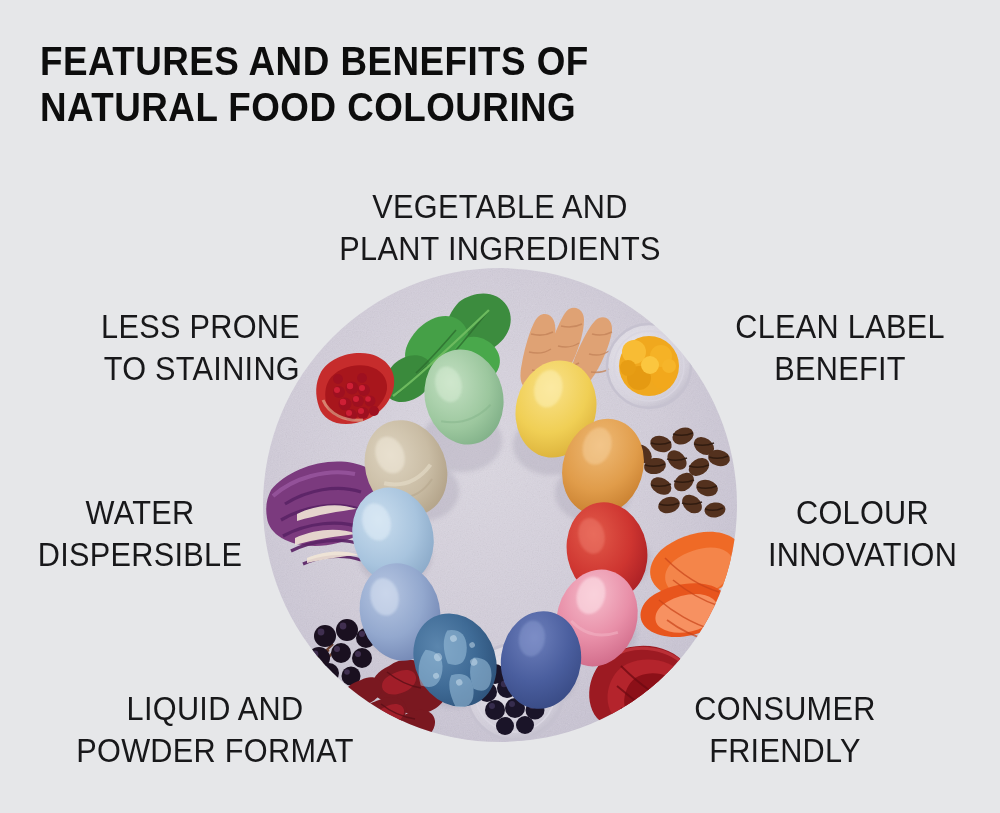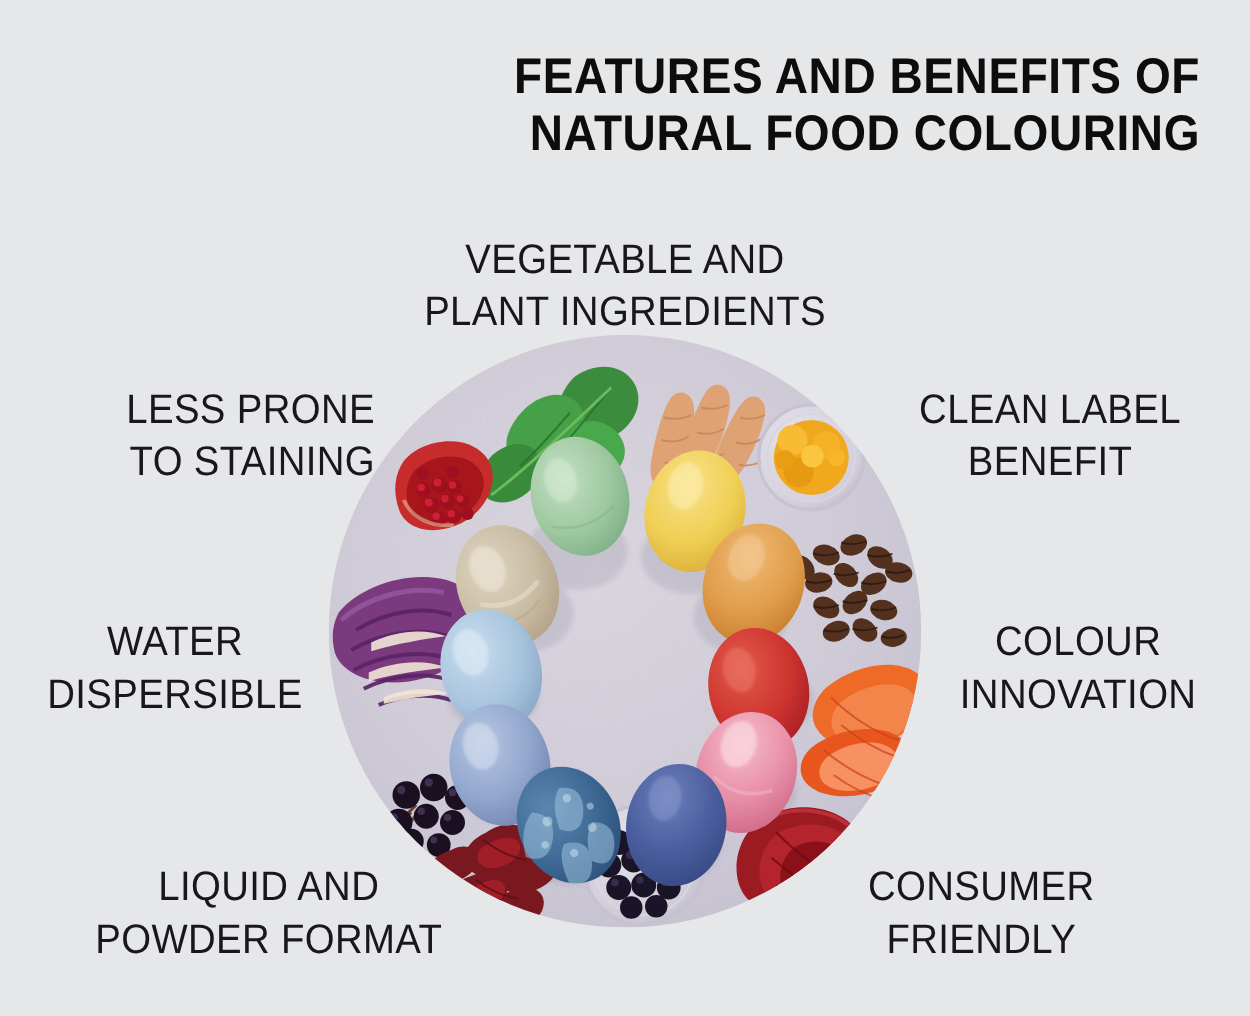--- a/index.html
+++ b/index.html
@@ -20,21 +20,21 @@
     height: 813px;
     background: #e6e7e9;
   }
 
   
   .title-block {
     position: absolute;
     top: 38px;
     left: 0;
     width: 1000px;
-    text-align: right;
+    text-align: left;
   }
   .title-line {
     font-family: "Liberation Sans Narrow", "Liberation Sans", sans-serif;
     font-weight: bold;
     font-size: 40px;
     letter-spacing: 0.5px;
     line-height: 46px;
     color: #0d0d0d;
     transform: scaleX(0.92);
     transform-origin: center center;

